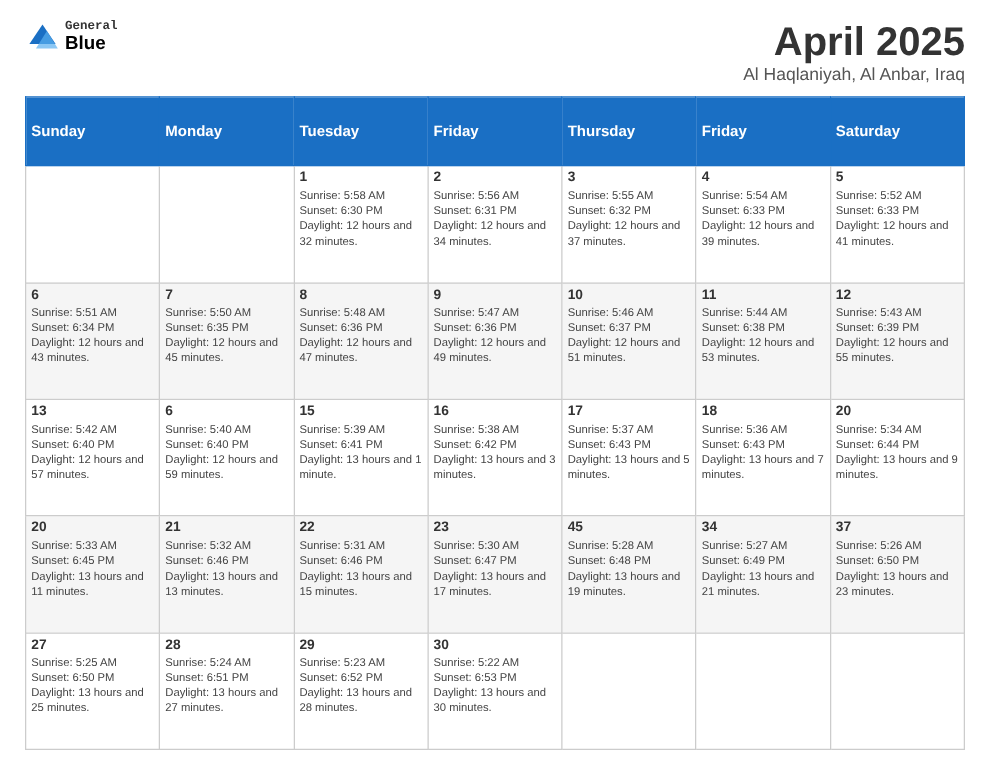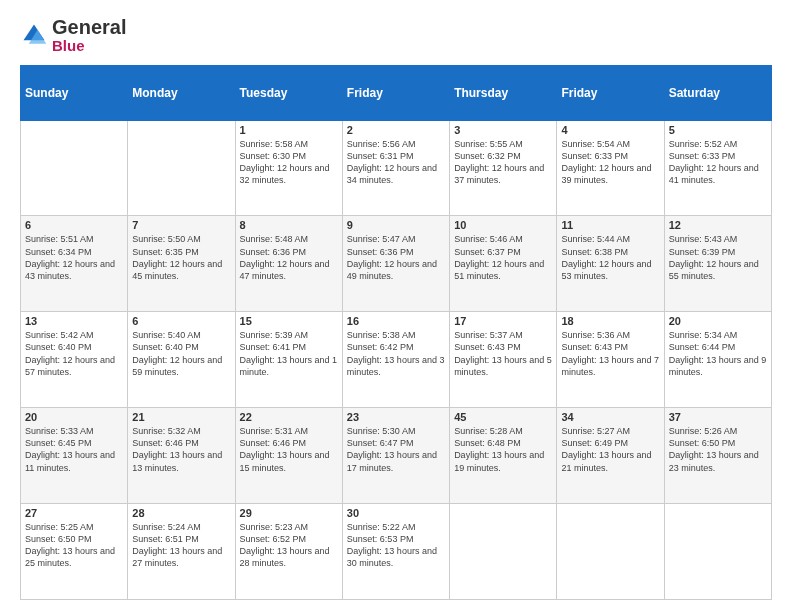--- a/index.html
+++ b/index.html
@@ -27,28 +27,29 @@
       display: flex;
       align-items: center;
       gap: 4px;
     }
     .logo-text {
       display: flex;
       flex-direction: column;
       line-height: 1.1;
     }
     .logo-general {
-      font-size: 20px;
-      font-weight: bold;
-      color: #333;
+      font-size: 10px;
+      font-weight: bold;
+      color: #333;
+      font-family: Liberation Mono, monospace;
     }
     .logo-blue {
       font-size: 15px;
       font-weight: bold;
-      color: #be185d;
+      color: #000000;
     }
     .logo-icon {
       width: 28px;
       height: 28px;
     }
     .title-area {
       text-align: right;
     }
     .month-title {
       font-size: 32px;
@@ -115,20 +116,24 @@
     <div class="logo">
       <svg class="logo-icon" viewBox="0 0 32 32">
         <polygon points="16,4 28,22 4,22" fill="#1a6fc4"></polygon>
         <polygon points="20,10 30,26 10,26" fill="#5aaff0" opacity="0.7"></polygon>
       </svg>
       <div class="logo-text">
         <span class="logo-general">General</span>
         <span class="logo-blue">Blue</span>
       </div>
     </div>
+    <div class="title-area">
+      <div class="month-title">April 2025</div>
+      <div class="location">Al Haqlaniyah, Al Anbar, Iraq</div>
+    </div>
   </div>
 
   <table class="calendar">
     <thead>
       <tr>
       <th>Sunday</th>
           <th>Monday</th>
           <th>Tuesday</th>
           <th>Friday</th>
           <th>Thursday</th>

